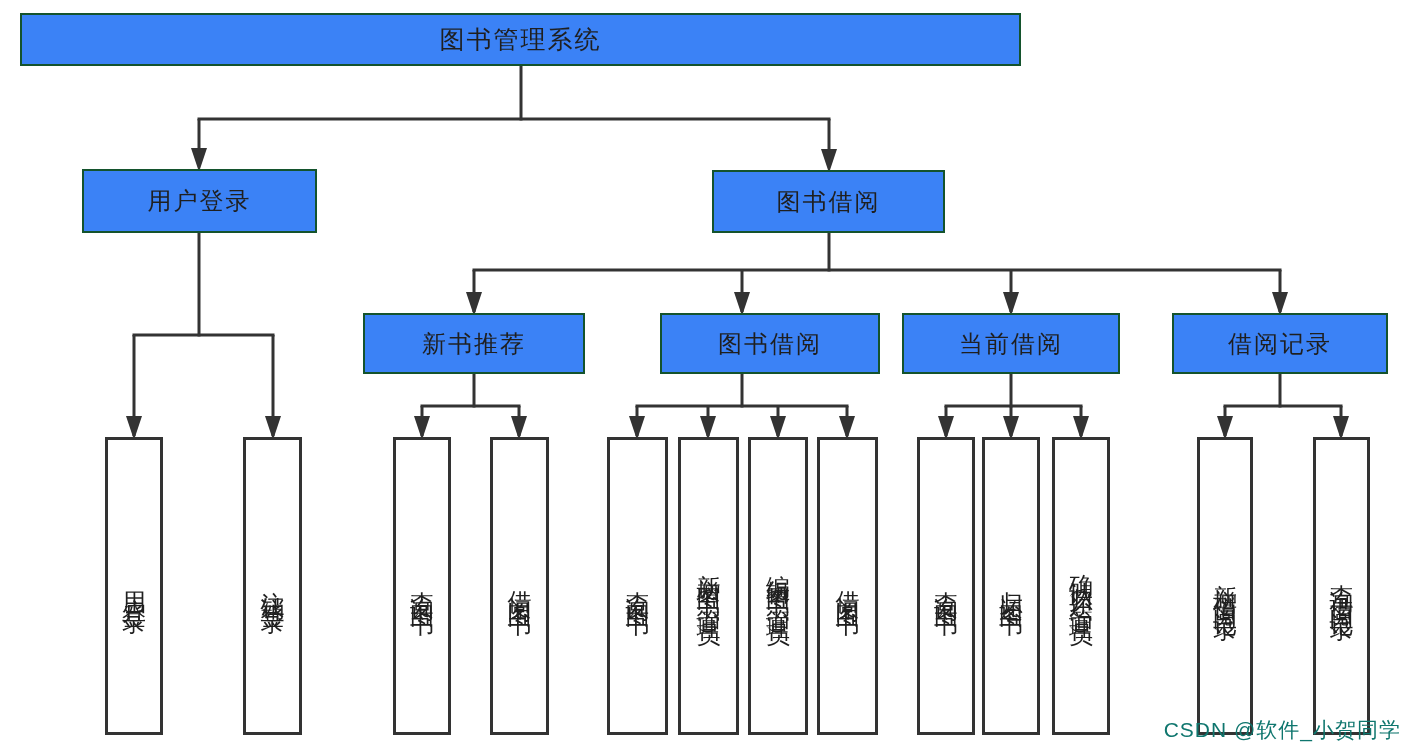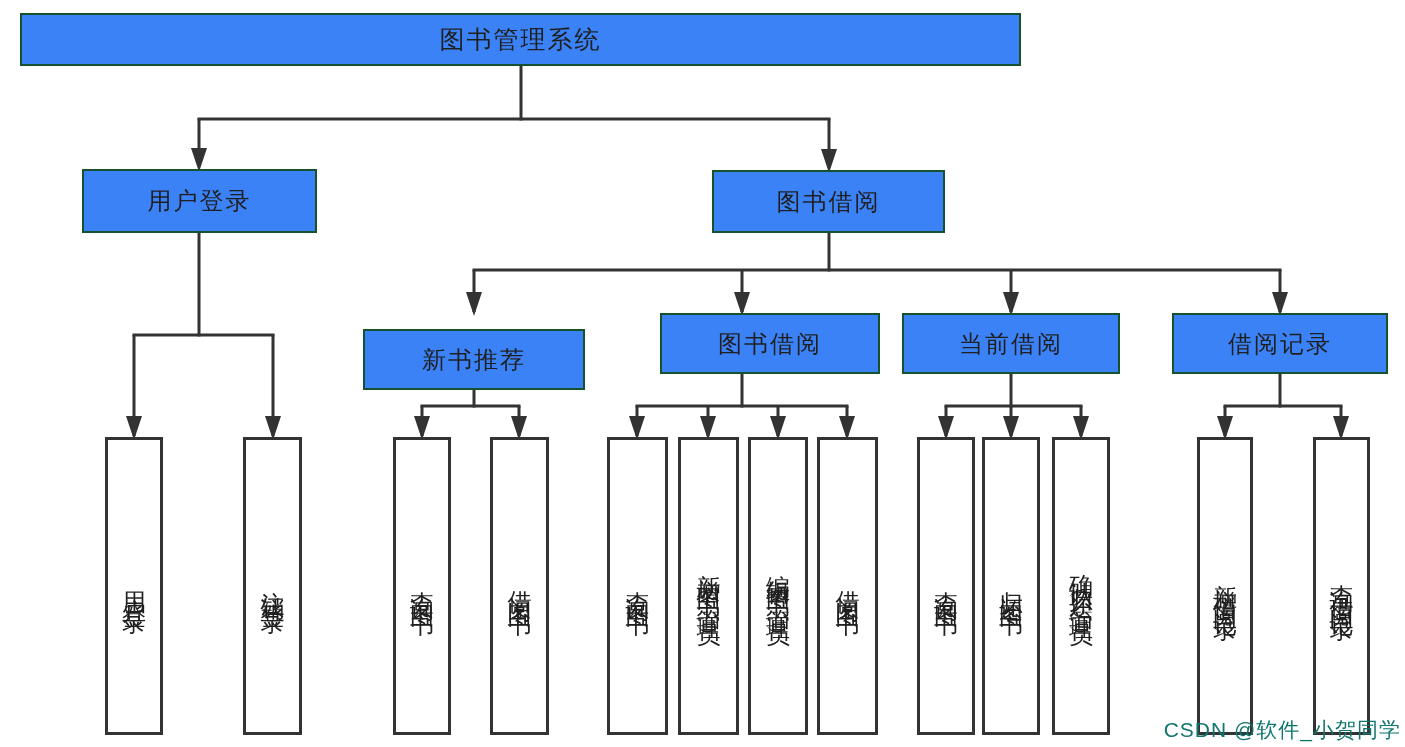--- a/index.html
+++ b/index.html
@@ -139,21 +139,21 @@
     <span>图书管理系统</span>
   </div>
 
   <div class="node" style="left:82px; top:169px; width:235px; height:64px;">
     <span>用户登录</span>
   </div>
   <div class="node" style="left:712px; top:170px; width:233px; height:63px;">
     <span>图书借阅</span>
   </div>
 
-  <div class="node" style="left:363px; top:313px; width:222px; height:61px;margin-top:16px;">
+  <div class="node" style="left:363px; top:313px; width:222px; height:61px;">
     <span>新书推荐</span>
   </div>
   <div class="node" style="left:660px; top:313px; width:220px; height:61px;">
     <span>图书借阅</span>
   </div>
   <div class="node" style="left:902px; top:313px; width:218px; height:61px;">
     <span>当前借阅</span>
   </div>
   <div class="node" style="left:1172px; top:313px; width:216px; height:61px;">
     <span>借阅记录</span>

